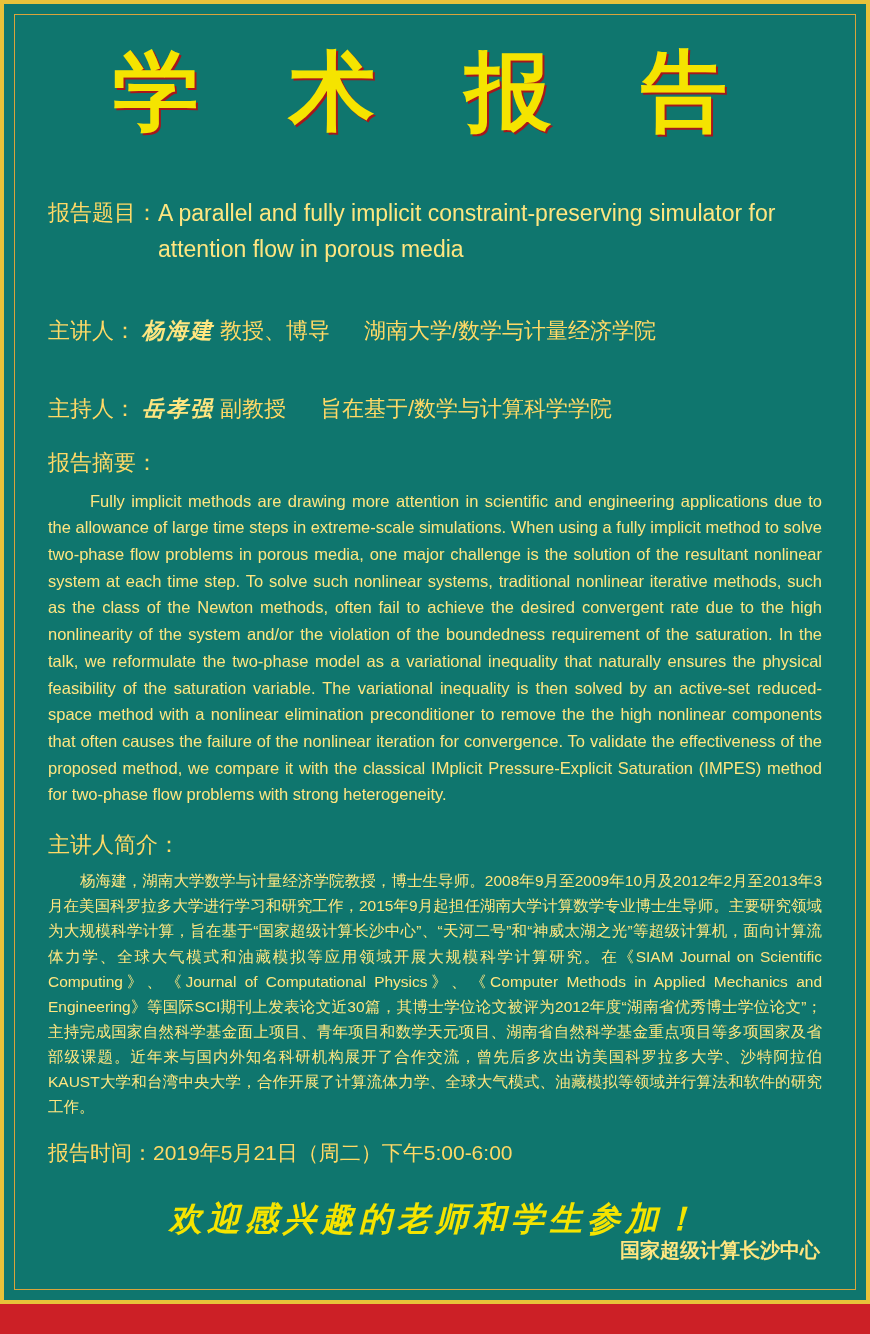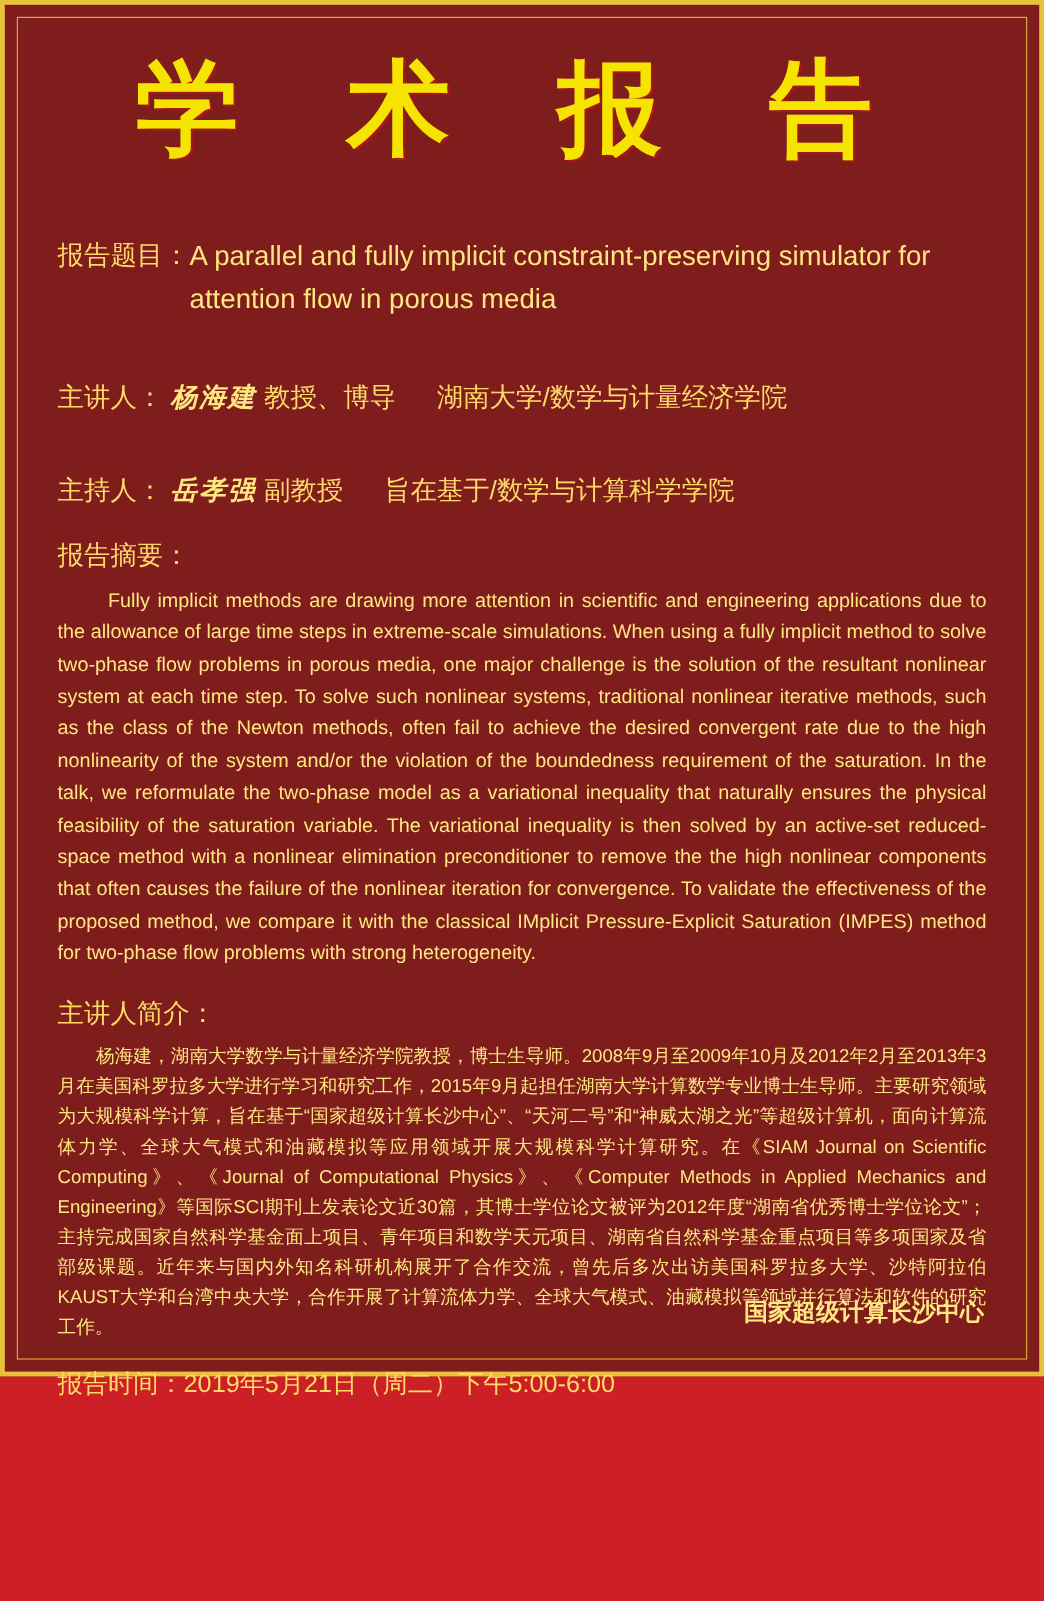--- a/index.html
+++ b/index.html
@@ -9,22 +9,22 @@
   body {
     width: 870px;
     height: 1334px;
     background: #cc2026;
     font-family: "Liberation Sans", sans-serif;
     overflow: hidden;
   }
   .poster {
     position: relative;
     width: 870px;
-    height: 1147px;
-    background: #7f1d1d;
+    height: 1304px;
+    background: #0f766e;
     border: 4px solid #e8c23a;
     box-sizing: border-box;
   }
   .inner {
     position: absolute;
     left: 10px;
     top: 10px;
     right: 10px;
     bottom: 10px;
     border: 1px solid #d9a43a;
@@ -171,16 +171,17 @@
     </div>
 
     <div class="section-heading">报告摘要：</div>
     <div class="abstract">Fully implicit methods are drawing more attention in scientific and engineering applications due to the allowance of large time steps in extreme-scale simulations. When using a fully implicit method to solve two-phase flow problems in porous media, one major challenge is the solution of the resultant nonlinear system at each time step. To solve such nonlinear systems, traditional nonlinear iterative methods, such as the class of the Newton methods, often fail to achieve the desired convergent rate due to the high nonlinearity of the system and/or the violation of the boundedness requirement of the saturation. In the talk, we reformulate the two-phase model as a variational inequality that naturally ensures the physical feasibility of the saturation variable. The variational inequality is then solved by an active-set reduced-space method with a nonlinear elimination preconditioner to remove the the high nonlinear components  that often causes the failure of the nonlinear iteration for convergence. To validate the effectiveness of the proposed method, we compare it with the classical IMplicit Pressure-Explicit Saturation (IMPES) method for two-phase flow problems with strong heterogeneity.</div>
 
     <div class="bio-heading">主讲人简介：</div>
     <div class="bio">杨海建，湖南大学数学与计量经济学院教授，博士生导师。2008年9月至2009年10月及2012年2月至2013年3月在美国科罗拉多大学进行学习和研究工作，2015年9月起担任湖南大学计算数学专业博士生导师。主要研究领域为大规模科学计算，旨在基于“国家超级计算长沙中心”、“天河二号”和“神威太湖之光”等超级计算机，面向计算流体力学、全球大气模式和油藏模拟等应用领域开展大规模科学计算研究。在《SIAM Journal on Scientific Computing》、《Journal of Computational Physics》、《Computer Methods in Applied Mechanics and Engineering》等国际SCI期刊上发表论文近30篇，其博士学位论文被评为2012年度“湖南省优秀博士学位论文”；主持完成国家自然科学基金面上项目、青年项目和数学天元项目、湖南省自然科学基金重点项目等多项国家及省部级课题。近年来与国内外知名科研机构展开了合作交流，曾先后多次出访美国科罗拉多大学、沙特阿拉伯KAUST大学和台湾中央大学，合作开展了计算流体力学、全球大气模式、油藏模拟等领域并行算法和软件的研究工作。</div>
 
     <div class="info-row">报告时间：2019年5月21日（周二）下午5:00-6:00</div>
 
+    <div class="welcome">欢迎感兴趣的老师和学生参加！</div>
   </div>
 
   <div class="footer">国家超级计算长沙中心</div>
 </div>
 
 </body></html>

